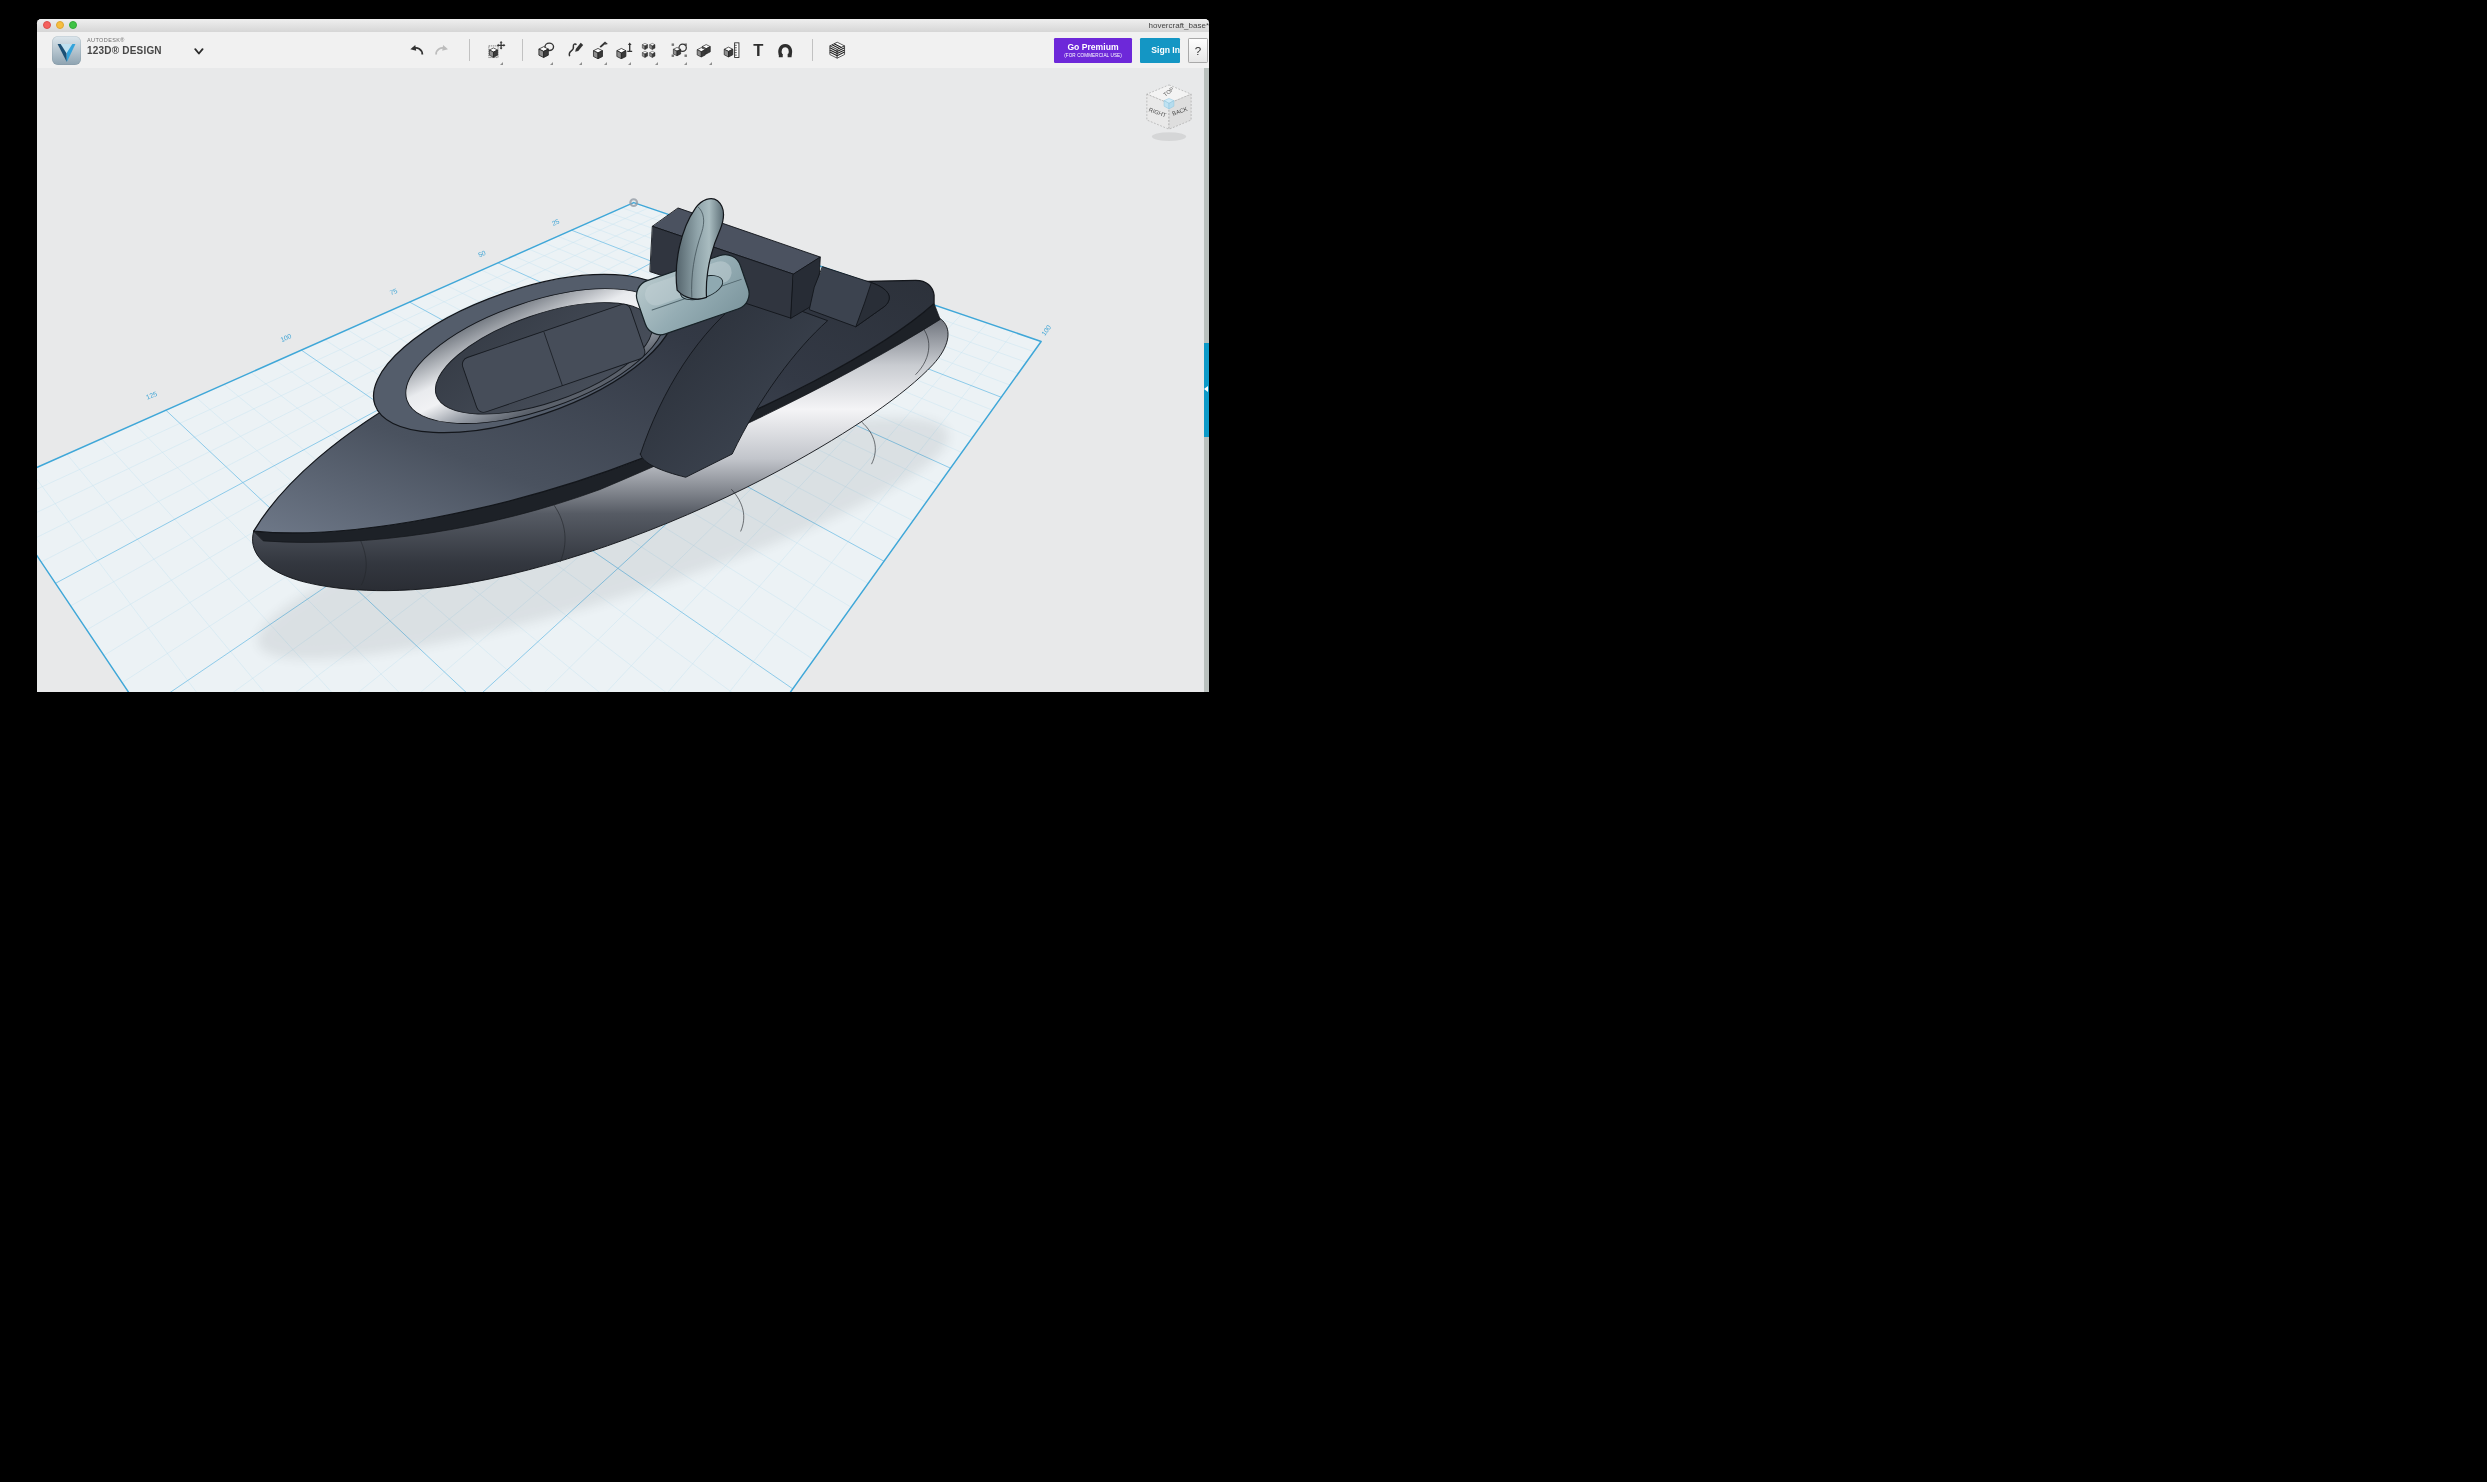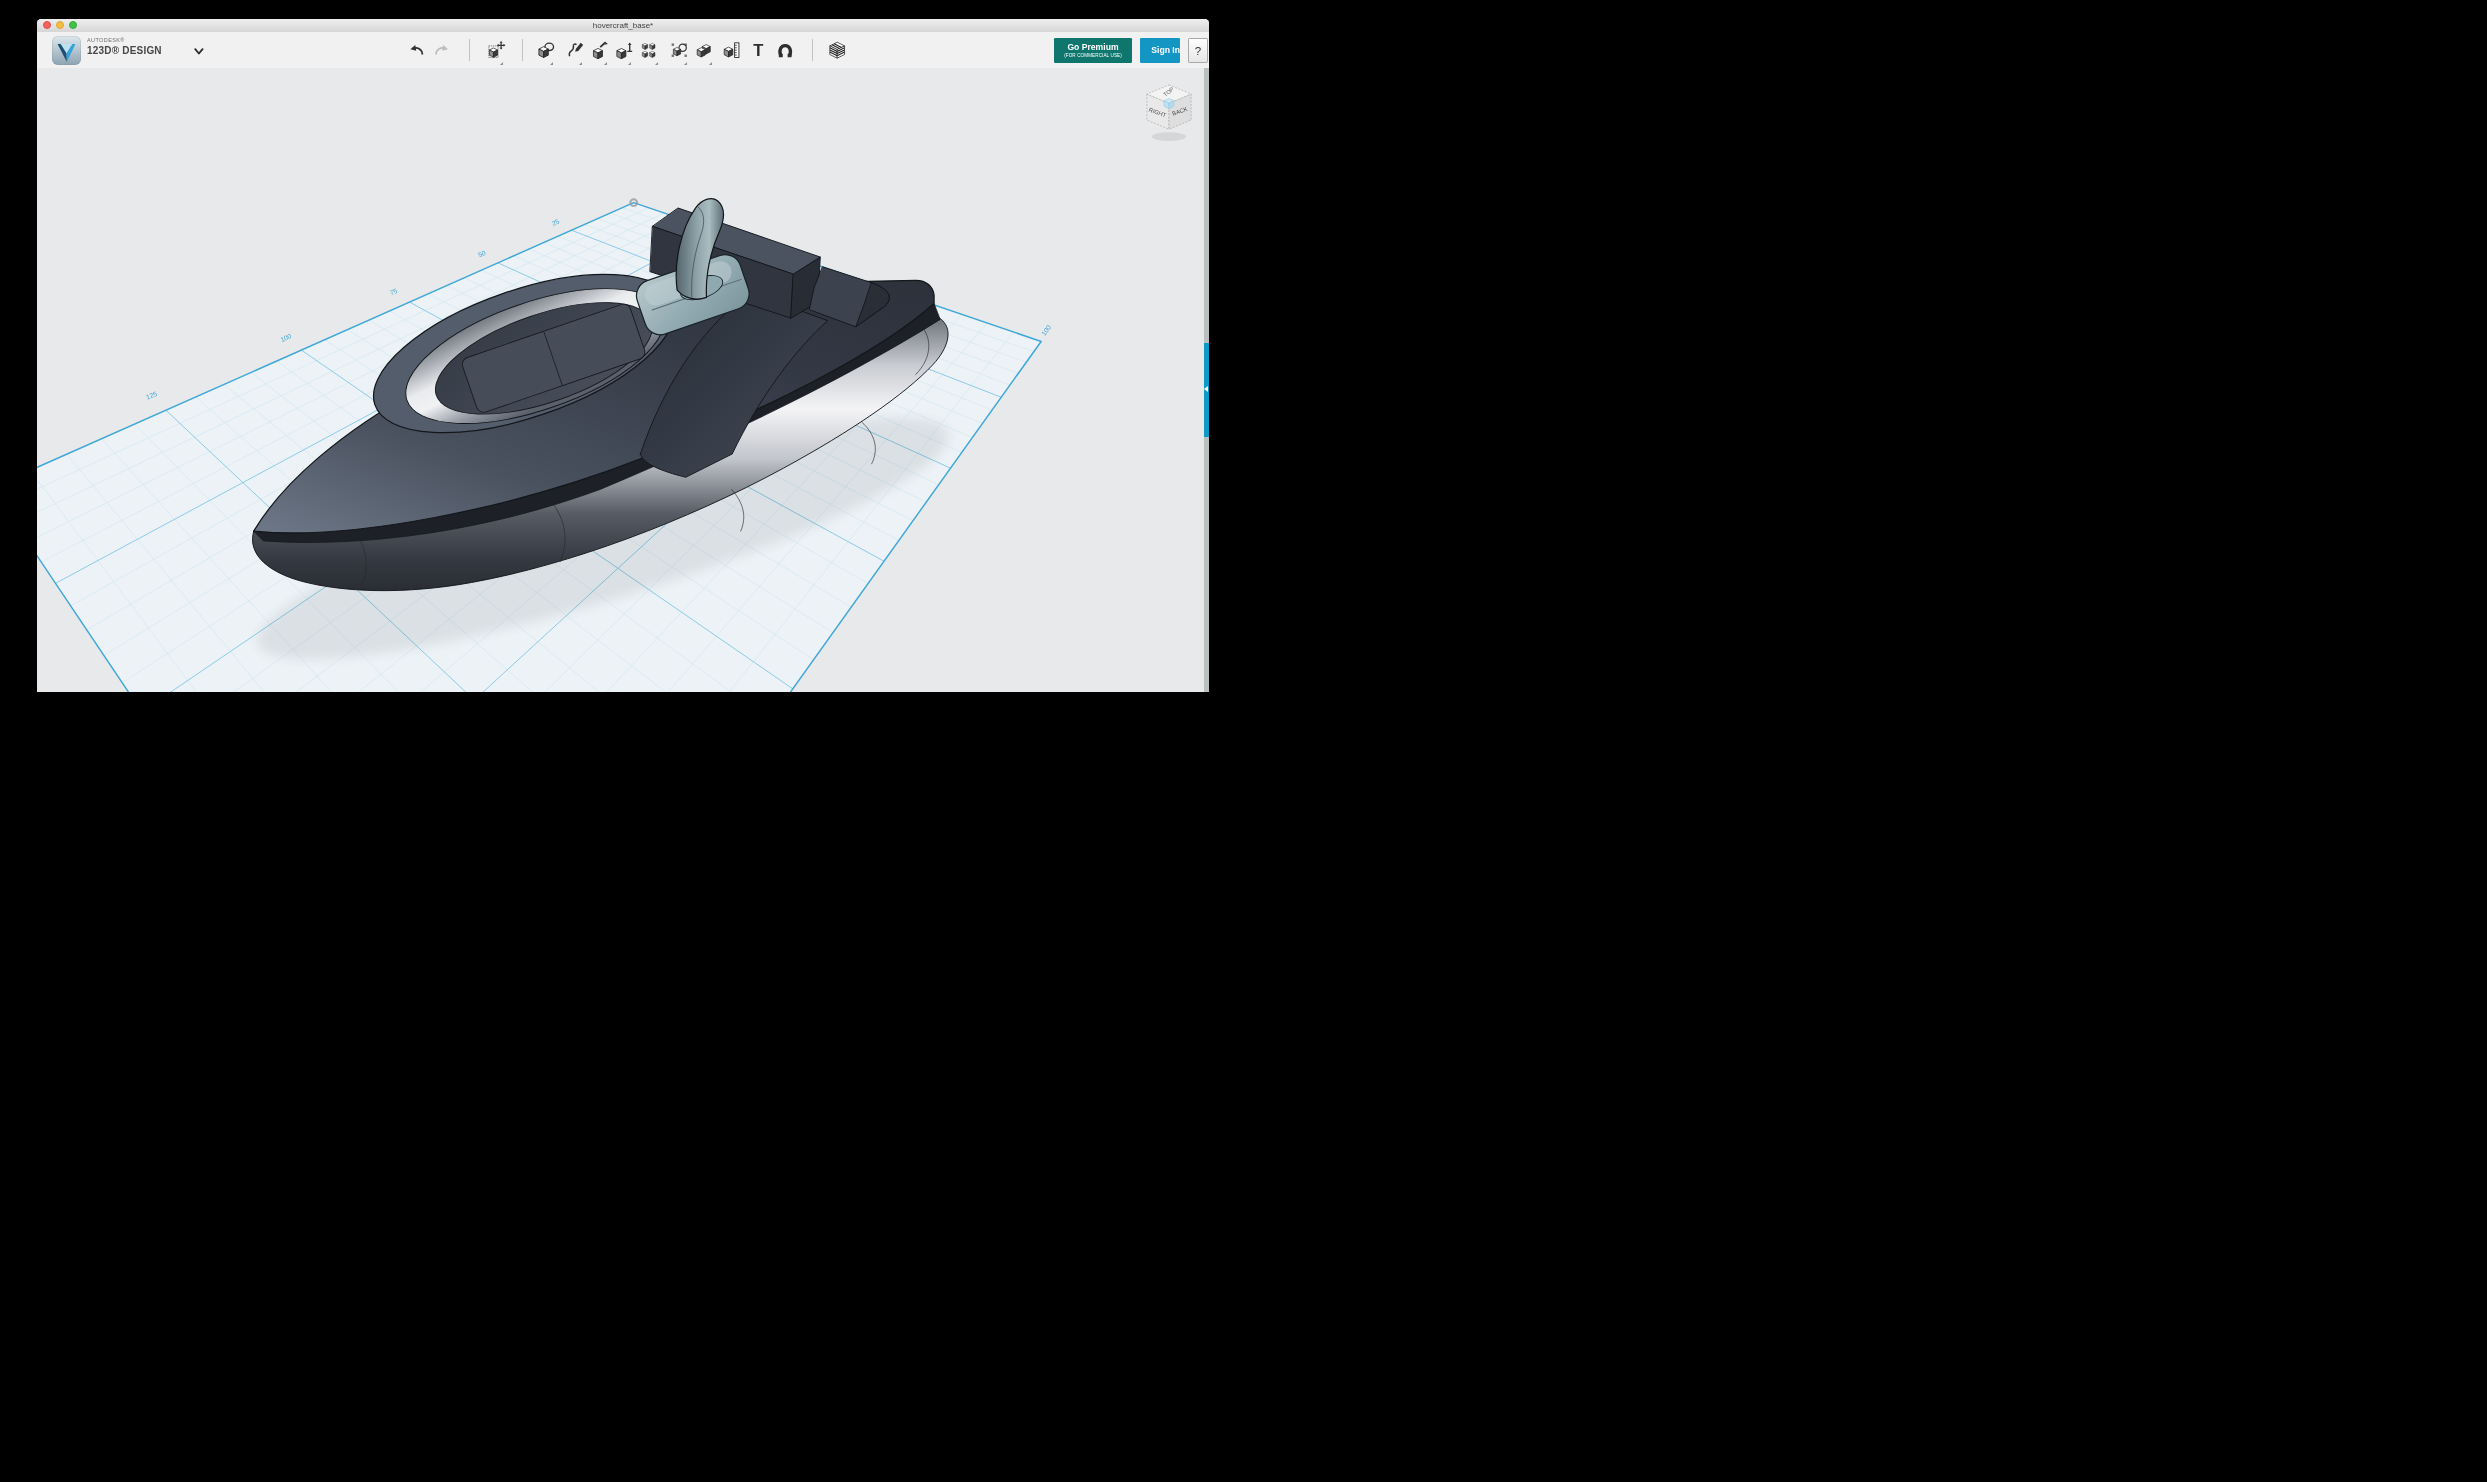--- a/index.html
+++ b/index.html
@@ -7,36 +7,36 @@
     font-family:"Liberation Sans", sans-serif;}
   .window{position:absolute;left:37px;top:19px;width:1172px;height:673px;background:#e8e9ea;
     border-radius:4.3px 4.3px 0 0;overflow:hidden;}
   
   .titlebar{position:absolute;left:0;top:0;width:100%;height:13px;
     background:linear-gradient(#efefef,#d6d6d6);border-bottom:0.6px solid #ababab;}
   .tl{position:absolute;top:2.4px;width:8px;height:8px;border-radius:50%;}
   .tl.red{left:6.1px;background:#f5615d;border:0.6px solid #d9504c;box-sizing:border-box;}
   .tl.yel{left:19px;background:#f6be40;border:0.6px solid #dfa532;box-sizing:border-box;}
   .tl.grn{left:32px;background:#3fc345;border:0.6px solid #34aa38;box-sizing:border-box;}
-  .title-text{position:absolute;left:0;right:0;top:0;height:13px;line-height:13px;text-align:center;
+  .title-text{position:absolute;left:0;right:0;top:0;height:13px;line-height:13px;text-align:right;
     font-size:8px;color:#434343;}
   
   .toolbar{position:absolute;left:0;top:13px;width:100%;height:36px;background:#f1f1f1;
     border-bottom:0.6px solid #c9c9c9;}
   .logo{position:absolute;left:14.7px;top:3.7px;width:29px;height:29px;border-radius:6.1px;
     background:linear-gradient(#dde7ed,#8ea3b1);box-shadow:inset 0 0 0 0.6px rgba(120,140,150,.35);}
   .brand{position:absolute;left:50px;top:5.5px;line-height:1;}
   .brand .co{font-size:5.5px;color:#6f6f6f;letter-spacing:0.4px;}
   .brand .prod{font-size:10px;font-weight:bold;color:#474747;letter-spacing:0.2px;margin-top:3.1px;}
   .menu-chevron{position:absolute;left:157px;top:14.7px;width:9.8px;height:7.3px;}
   .tb-btn{position:absolute;top:7.3px;width:21px;height:21px;display:flex;align-items:center;justify-content:center;}
   .tb-sep{position:absolute;top:6.7px;width:0.6px;height:22.6px;background:#c2c2c2;}
   .dd{position:absolute;width:0;height:0;border-style:solid;border-width:0 0 3.7px 3.7px;
     border-color:transparent transparent #8f8f8f transparent;top:30px;}
-  .btn-premium{position:absolute;left:1017px;top:6.1px;width:78px;height:24.5px;background:#0f766e;
+  .btn-premium{position:absolute;left:1017px;top:6.1px;width:78px;height:24.5px;background:#6d28d9;
     border-radius:1.2px;color:#fff;text-align:center;cursor:pointer;}
   .btn-premium .l1{font-size:8.6px;font-weight:bold;margin-top:3.7px;}
   .btn-premium .l2{font-size:4.6px;margin-top:1.2px;letter-spacing:0.1px;}
   .btn-signin{position:absolute;left:1103px;top:6.1px;width:40px;height:24.5px;background:#1496c4;
     border-radius:1.2px;color:#fff;text-align:right;line-height:24.5px;font-size:8.6px;font-weight:bold;cursor:pointer;}
   .btn-help{position:absolute;left:1151px;top:6.1px;width:20px;height:24.5px;
     background:linear-gradient(#fefefe,#e7e7e7);border:0.6px solid #a9a9a9;box-sizing:border-box;
     border-radius:1.2px;color:#333;text-align:center;line-height:23px;font-size:11.6px;cursor:pointer;}
   
   .viewport{position:absolute;left:0;top:49px;width:100%;height:624px;background:#e8e9ea;overflow:hidden;}

